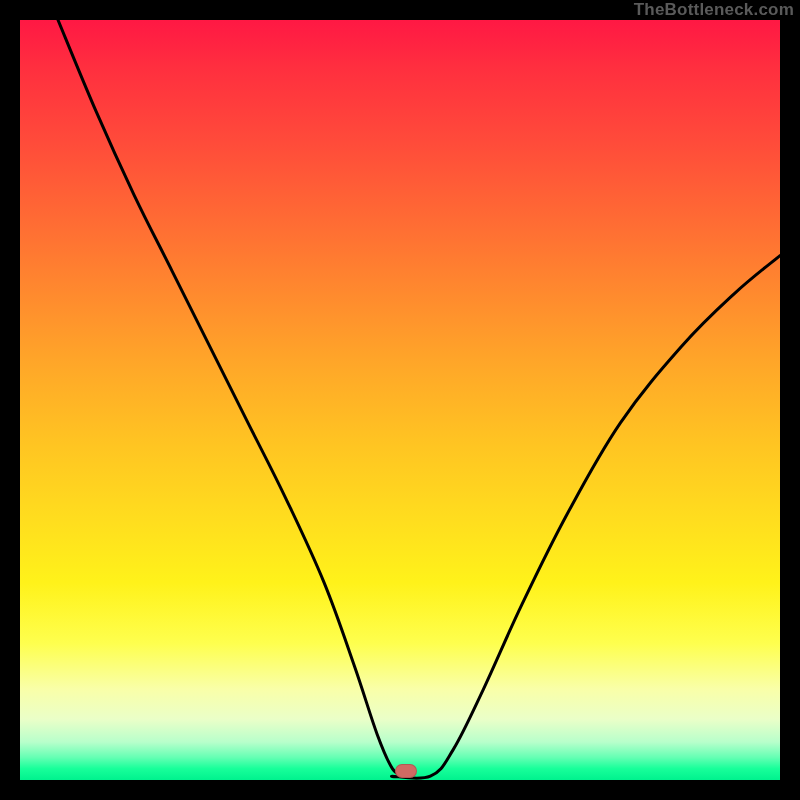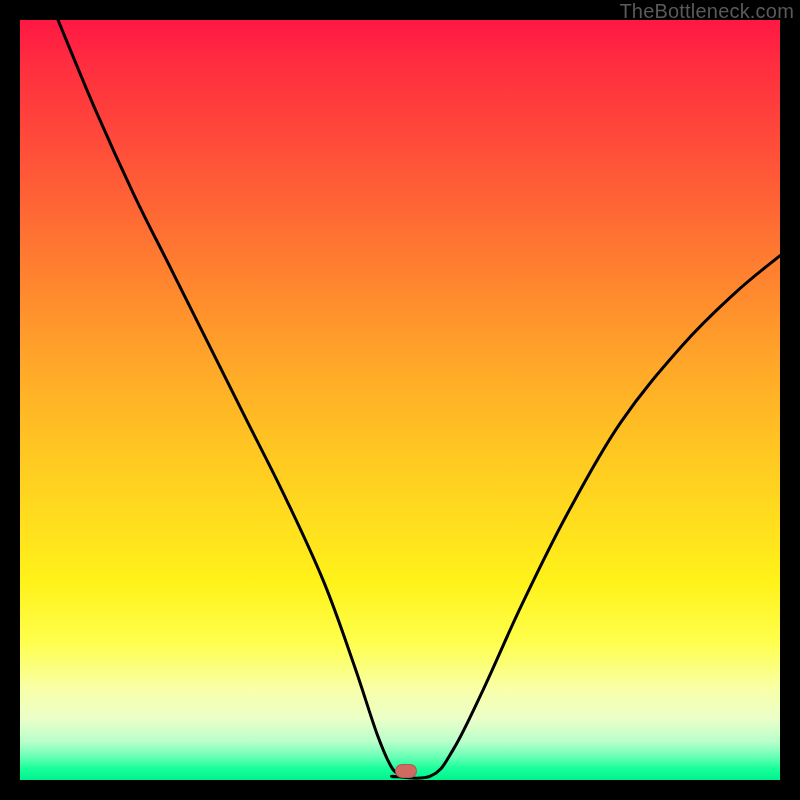--- a/index.html
+++ b/index.html
@@ -60,22 +60,22 @@
     height: 14px;
     border-radius: 7px;
     background: #cf6a63;
     box-shadow: 0 0 0 1px rgba(0,0,0,0.15) inset;
   }
   .watermark {
     position: absolute;
     top: 0px;
     right: 6px;
     color: #5a5a5a;
-    font-size: 20px;
-    font-weight: 400;
+    font-size: 17px;
+    font-weight: 700;
     letter-spacing: 0.2px;
     user-select: none;
   }
 </style>
 </head>
 <body>
 
 <div class="watermark">TheBottleneck.com</div>
 
 <div class="frame">

